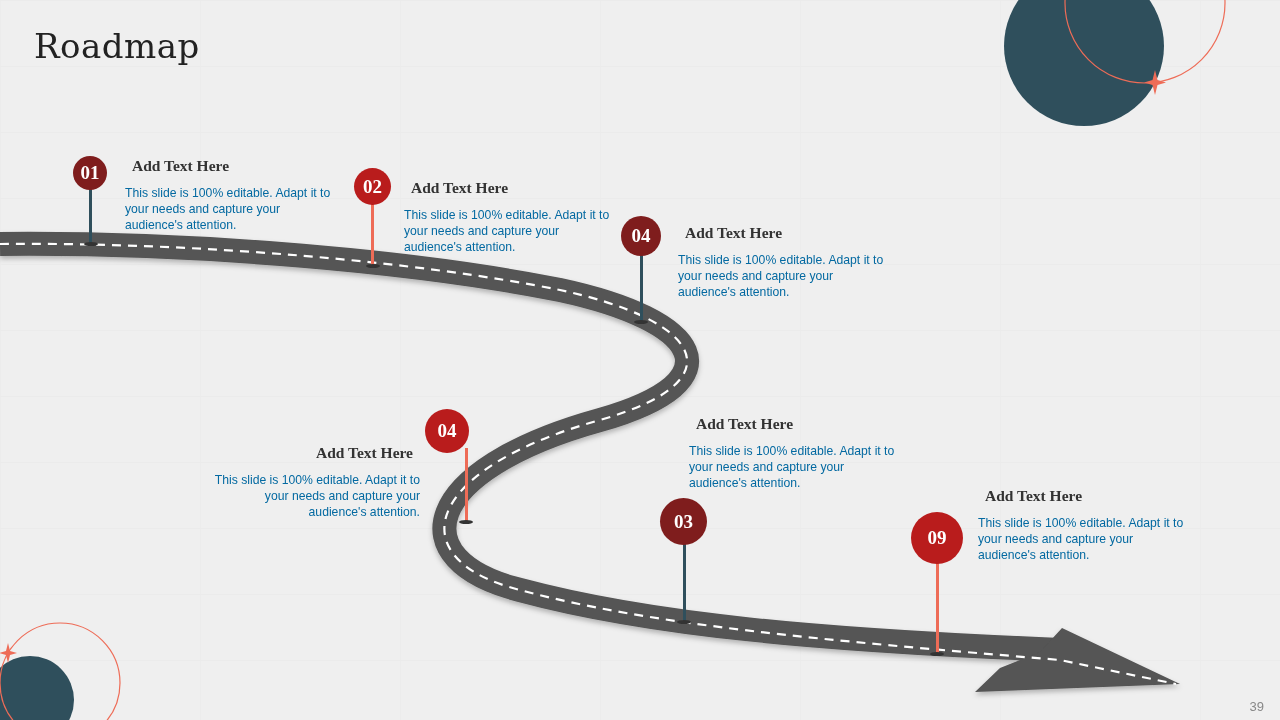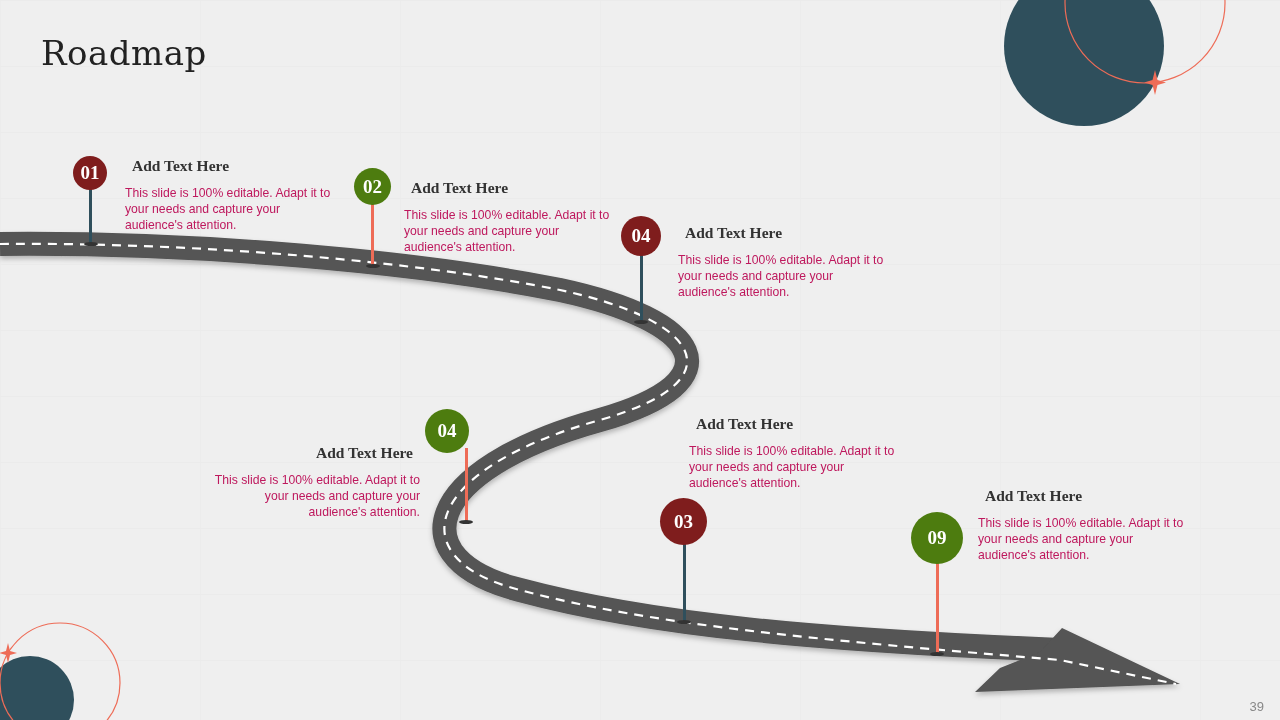--- a/index.html
+++ b/index.html
@@ -2,33 +2,33 @@
 <html><head>
 <meta charset="utf-8">
 <style>
   html,body{margin:0;padding:0;}
   body{width:1280px;height:720px;overflow:hidden;background:#efefef;position:relative;font-family:"Liberation Sans",sans-serif;}
   .bricks{position:absolute;inset:0;
     background-image:
       linear-gradient(#e9e9e9 1px, transparent 1px),
       linear-gradient(90deg, #ebebeb 1px, transparent 1px);
     background-size:100% 66px, 200px 66px;opacity:.6;}
-  .title{position:absolute;left:30px;top:22px;font-family:"DejaVu Serif","Liberation Serif",serif;font-size:34px;color:#222;letter-spacing:.5px;font-weight:normal;margin:11px;}
+  .title{position:absolute;left:30px;top:22px;font-family:"DejaVu Serif","Liberation Serif",serif;font-size:34px;color:#222;letter-spacing:.5px;font-weight:normal;margin:4px;}
   .deco{position:absolute;}
   svg.road{position:absolute;left:0;top:0;}
   .pin-line{position:absolute;width:3px;}
   .pin-foot{position:absolute;width:14px;height:4px;background:#333;border-radius:50%;}
   .pin{position:absolute;border-radius:50%;color:#fff;display:flex;align-items:center;justify-content:center;font-family:"Liberation Serif",serif;font-weight:bold;font-size:19px;}
   .teal{background:#7f1d1d;}
-  .coral{background:#4d7c0f;}
+  .coral{background:#b91c1c;}
   .teal-line{background:#2f4f5c;}
   .coral-line{background:#ee6c57;}
   .block{position:absolute;width:215px;}
   .block h3{margin:7px;font-family:"Liberation Serif",serif;font-weight:bold;font-size:15.5px;color:#333;line-height:18px;}
-  .block p{margin:10px 0 0 0;font-size:12.2px;color:#be185d;line-height:16px;}
+  .block p{margin:10px 0 0 0;font-size:12.2px;color:#0369a1;line-height:16px;}
   .right{text-align:right;}
   .page-num{position:absolute;right:16px;bottom:6px;font-size:13px;color:#888;}
 </style>
 </head>
 <body>
 
 <div class="bricks"></div>
 
 <h1 class="title">Roadmap</h1>
 

